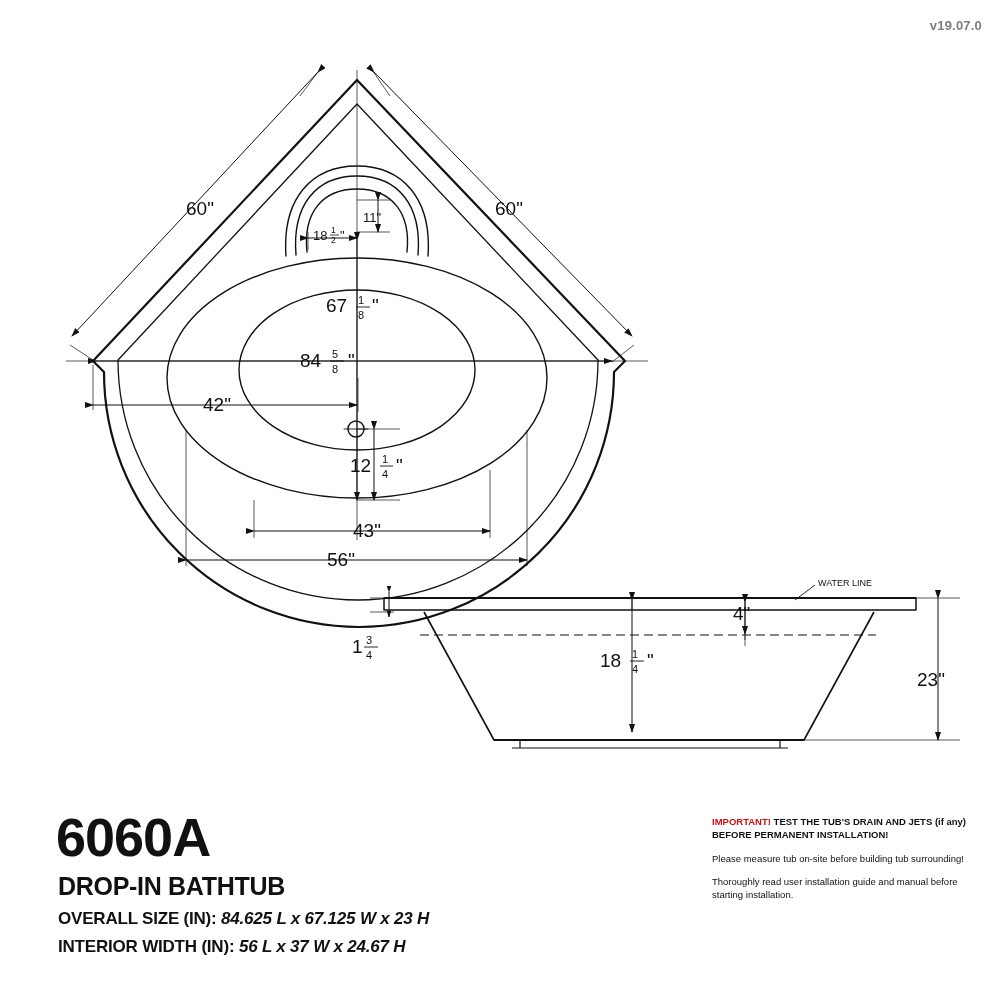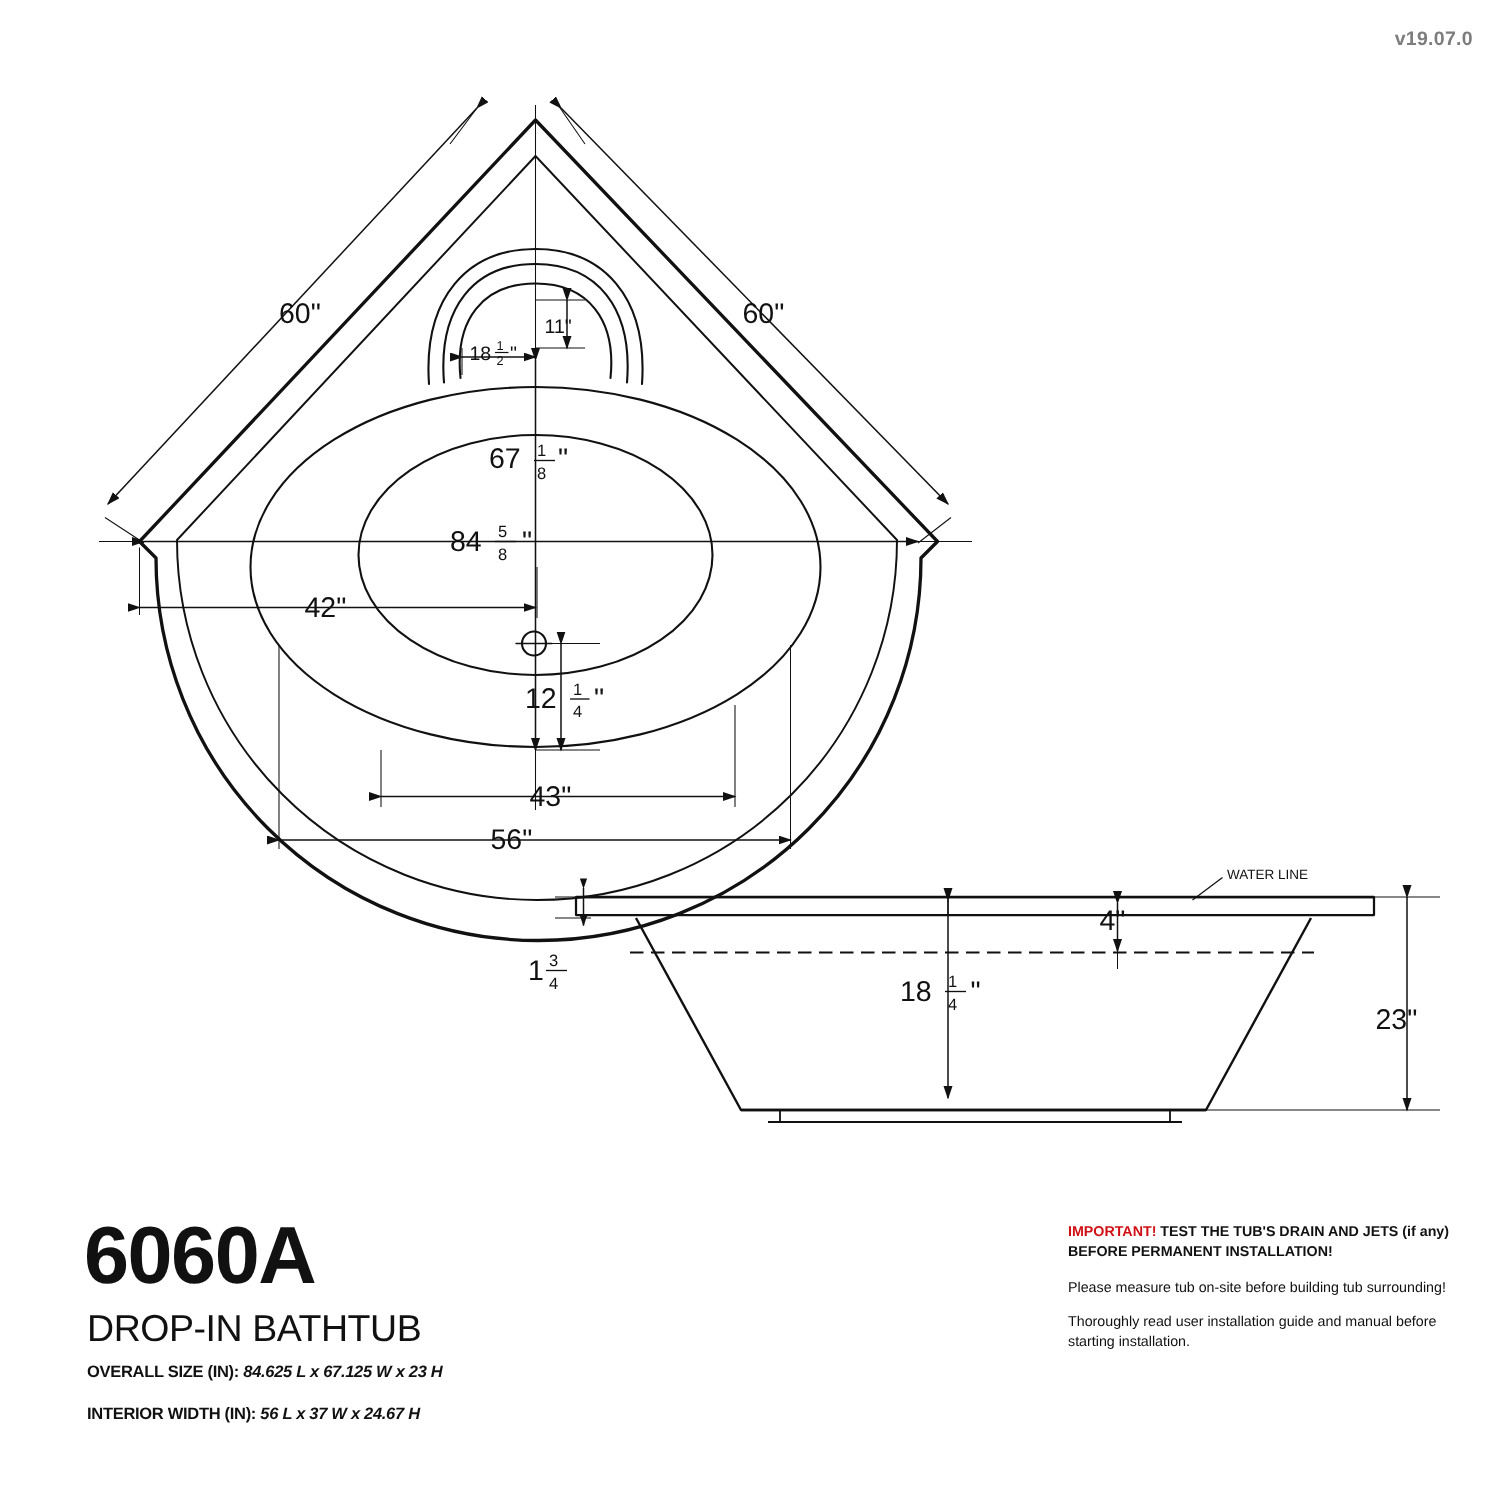--- a/index.html
+++ b/index.html
@@ -18,25 +18,25 @@
   .dim-sm{font-family:"Liberation Sans", sans-serif;font-size:13px;fill:#111;}
   .dim-xs{font-family:"Liberation Sans", sans-serif;font-size:11px;fill:#111;}
   .tiny{font-family:"Liberation Sans", sans-serif;font-size:8.5px;fill:#111;}
   
   .footer{position:absolute;left:0;right:0;bottom:0;height:190px;margin-top:38px;}
   .model{
     position:absolute;left:56px;top:0;font-size:54px;font-weight:bold;
     letter-spacing:-1px;line-height:1;
   }
   .subtitle{
-    position:absolute;left:58px;top:62px;font-size:25px;font-weight:normal;
+    position:absolute;left:58px;top:62px;font-size:25px;font-weight:bold;
     letter-spacing:-.3px;
   }
   .spec{
-    position:absolute;left:58px;font-size:11px;font-weight:bold;
+    position:absolute;left:58px;font-size:17px;font-weight:bold;
     letter-spacing:-.2px;
     text-align:right;
   }
   .spec .it{font-style:italic;}
   .spec1{top:99px;}
   .spec2{top:127px;}
   .notes{position:absolute;left:712px;top:6px;width:270px;font-size:9.5px;line-height:1.35;}
   .notes p{margin:0 0 11px 0;}
   .imp{color:#d01014;font-weight:bold;}
   .nb{font-weight:bold;}

